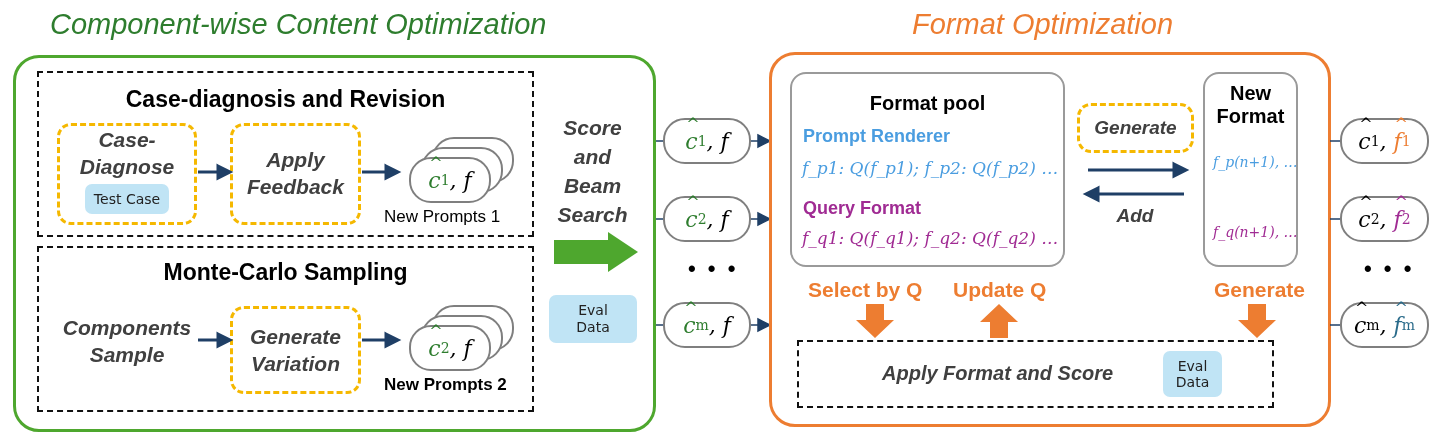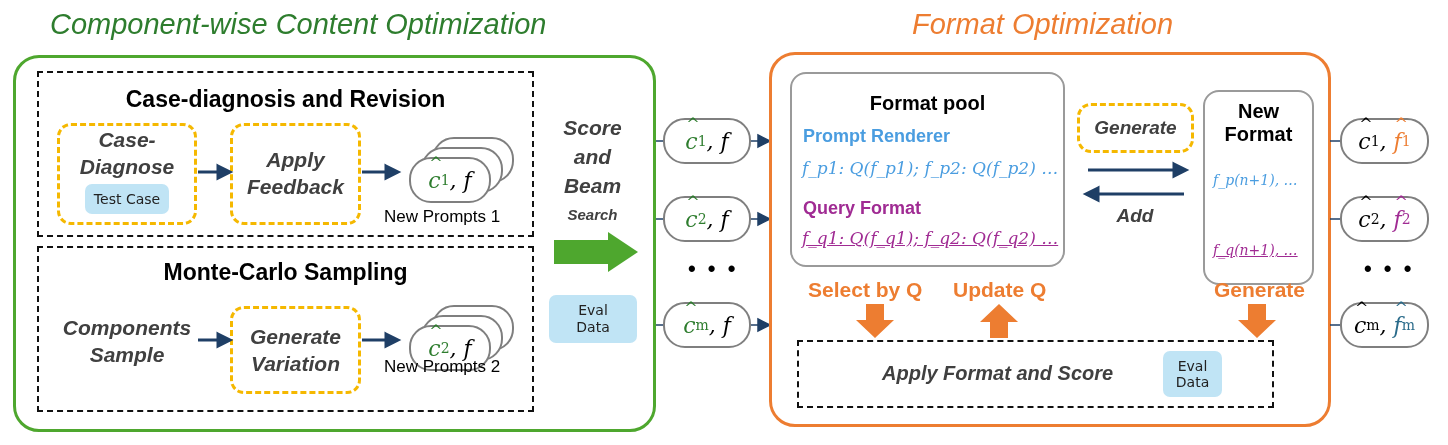--- a/index.html
+++ b/index.html
@@ -20,21 +20,21 @@
   .pill .c{color:#2e7d2e;}
   .pill .fo{color:#ed7d31;}
   .pill .fp{color:#a02b93;}
   .pill .fb{color:#2a6b8a;}
   .hat{position:relative;display:inline-block;}
   .hat::before{content:"^";position:absolute;left:1px;top:-14px;font-size:16px;font-style:normal;}
   sub{font-size:14px;font-style:normal;}
   .caption{font-size:17px;color:#000;white-space:nowrap;}
   .math{font-family:"DejaVu Serif",serif;font-style:italic;font-size:17px;white-space:nowrap;}
   .blue{color:#4a9de0;}
-  .purple{color:#a02b93;text-decoration:underline;}
+  .purple{color:#a02b93;}
   .orange-label{color:#ed7d31;font-weight:bold;font-size:21px;white-space:nowrap;}
   .dots{font-size:22px;font-weight:bold;letter-spacing:3px;color:#000;}
 </style>
 </head>
 <body>
 
 <div class="abs title green-title" style="left:50px;top:8px;">Component-wise Content Optimization</div>
 
 <div class="abs panel-green" style="left:13px;top:55px;width:643px;height:377px;"></div>
 
@@ -71,27 +71,27 @@
   <div class="step" style="margin-top:14px;">Generate</div>
   <div class="step">Variation</div>
 </div>
 <div class="abs pill" style="left:432px;top:305px;width:82px;height:46px;"></div>
 <div class="abs pill" style="left:421px;top:315px;width:82px;height:46px;"></div>
 <div class="abs pill" style="left:409px;top:325px;width:82px;height:46px;">
   <span class="c hat">c</span>
     <sub class="c">2</sub>
     <span>, f</span>
 </div>
-<div class="abs caption" style="left:384px;top:357px;">New Prompts 2</div>
+<div class="abs caption" style="left:384px;top:375px;font-weight:bold;">New Prompts 2</div>
 
 <div class="abs" style="left:540px;top:113px;width:105px;">
   <div class="step" style="font-size:21px;line-height:29px;">Score</div>
   <div class="step" style="font-size:21px;line-height:29px;">and</div>
   <div class="step" style="font-size:21px;line-height:29px;">Beam</div>
-  <div class="step" style="font-size:15px;line-height:29px;">Search</div>
+  <div class="step" style="font-size:21px;line-height:29px;">Search</div>
 </div>
 <svg class="abs" style="left:552px;top:230px;" width="88" height="44">
   <polygon points="2,10 56,10 56,2 86,22 56,42 56,34 2,34" fill="#4ea72e"></polygon>
 </svg>
 <div class="abs tag" style="left:549px;top:295px;width:88px;height:48px;font-size:14px;line-height:17px;padding-top:7px;">
   <div>Eval</div>
   <div>Data</div>
 </div>
 
 <svg class="abs" style="left:650px;top:0;" width="130" height="445">
@@ -155,21 +155,21 @@
 <svg class="abs" style="left:1080px;top:160px;" width="120" height="45">
   <g stroke="#1f3f66" stroke-width="3" fill="#1f3f66">
     <line x1="8" y1="10" x2="96" y2="10"></line>
       <polygon points="94,4 106,10 94,16"></polygon>
     <line x1="16" y1="34" x2="104" y2="34"></line>
       <polygon points="18,28 6,34 18,40"></polygon>
   </g>
 </svg>
 <div class="abs step" style="left:1100px;top:202px;width:70px;font-size:19px;">Add</div>
 
-<div class="abs gray-box" style="left:1203px;top:90px;width:111px;height:195px;">
+<div class="abs gray-box" style="left:1203px;top:72px;width:95px;height:195px;">
   <div class="box-heading" style="margin-top:8px;font-size:20px;line-height:23px;">New</div>
   <div class="box-heading" style="font-size:20px;line-height:23px;">Format</div>
   <div class="abs math blue" style="left:8px;top:80px;font-size:14px;">f_p(n+1), …</div>
   <div class="abs math purple" style="left:8px;top:150px;font-size:14px;">f_q(n+1), …</div>
 </div>
 
 <div class="abs orange-label" style="left:808px;top:278px;">Select by Q</div>
 <div class="abs orange-label" style="left:953px;top:278px;">Update Q</div>
 <div class="abs orange-label" style="left:1214px;top:278px;">Generate</div>
 <svg class="abs" style="left:770px;top:300px;" width="560" height="42">

